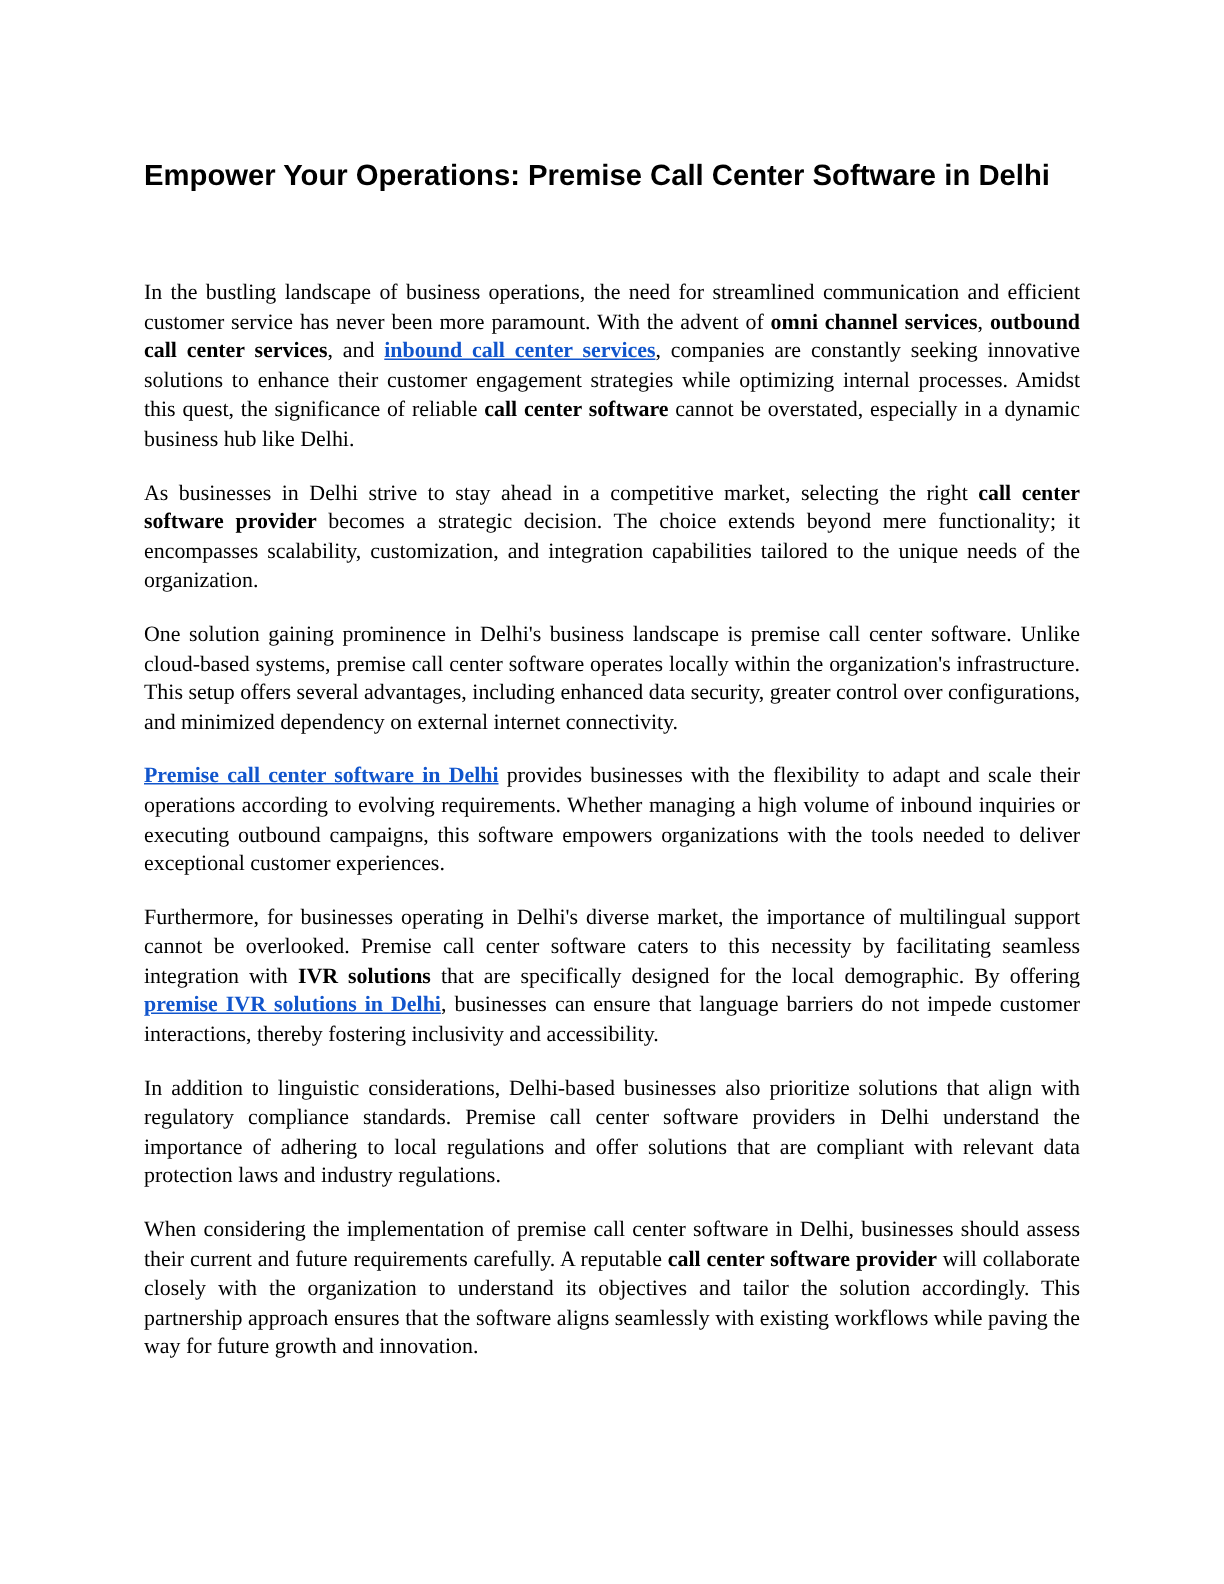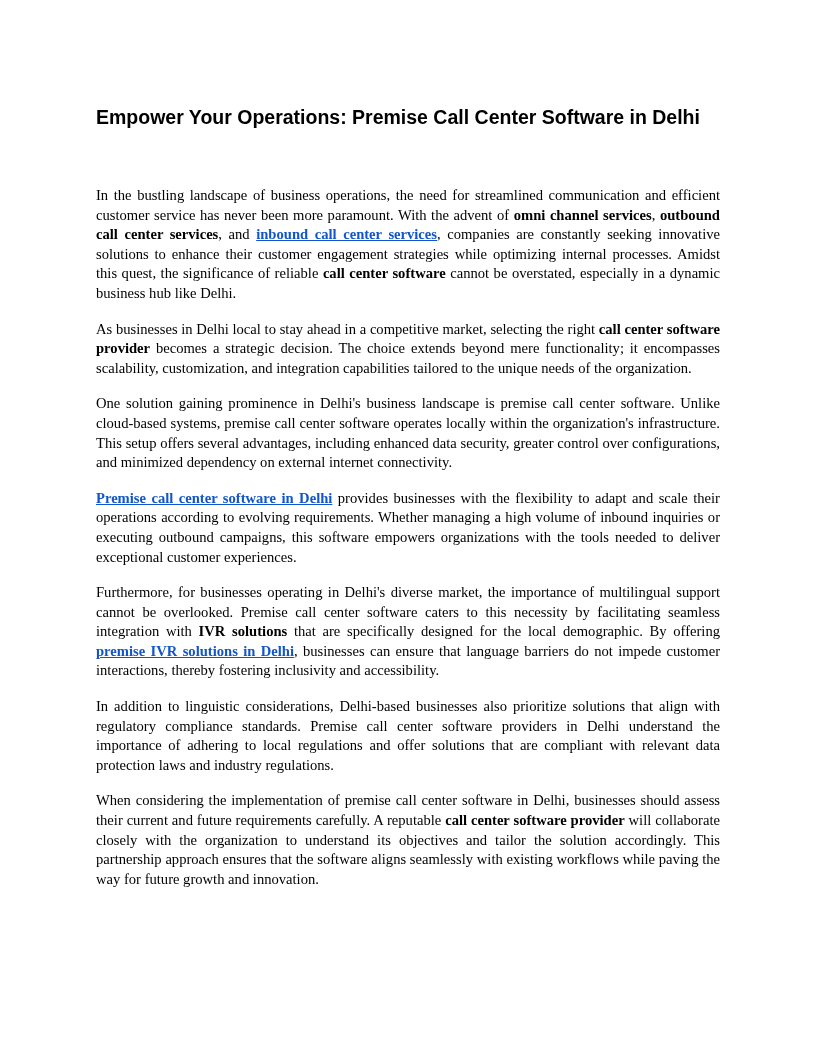--- a/index.html
+++ b/index.html
@@ -47,20 +47,20 @@
     cursor: pointer;
   }
 </style>
 </head>
 <body>
 
 <div class="page">
   <h1 class="doc-title">Empower Your Operations: Premise Call Center Software in Delhi</h1>
   <div class="doc-body">
       <p class="para"><span>In the bustling landscape of business operations, the need for streamlined communication and efficient customer service has never been more paramount. With the advent of </span><strong>omni channel services</strong><span>, </span><strong>outbound call center services</strong><span>, and </span><a class="link" href="#">inbound call center services</a><span>, companies are constantly seeking innovative solutions to enhance their customer engagement strategies while optimizing internal processes. Amidst this quest, the significance of reliable </span><strong>call center software</strong><span> cannot be overstated, especially in a dynamic business hub like Delhi.</span></p>
-      <p class="para"><span>As businesses in Delhi local to stay ahead in a competitive market, selecting the right </span><strong>call center software provider</strong><span> becomes a strategic decision. The choice extends beyond mere functionality; it encompasses scalability, customization, and integration capabilities tailored to the unique needs of the organization.</span></p>
+      <p class="para"><span>As businesses in Delhi strive to stay ahead in a competitive market, selecting the right </span><strong>call center software provider</strong><span> becomes a strategic decision. The choice extends beyond mere functionality; it encompasses scalability, customization, and integration capabilities tailored to the unique needs of the organization.</span></p>
       <p class="para"><span>One solution gaining prominence in Delhi's business landscape is premise call center software. Unlike cloud-based systems, premise call center software operates locally within the organization's infrastructure. This setup offers several advantages, including enhanced data security, greater control over configurations, and minimized dependency on external internet connectivity.</span></p>
       <p class="para"><a class="link" href="#">Premise call center software in Delhi</a><span> provides businesses with the flexibility to adapt and scale their operations according to evolving requirements. Whether managing a high volume of inbound inquiries or executing outbound campaigns, this software empowers organizations with the tools needed to deliver exceptional customer experiences.</span></p>
       <p class="para"><span>Furthermore, for businesses operating in Delhi's diverse market, the importance of multilingual support cannot be overlooked. Premise call center software caters to this necessity by facilitating seamless integration with </span><strong>IVR solutions</strong><span> that are specifically designed for the local demographic. By offering </span><a class="link" href="#">premise IVR solutions in Delhi</a><span>, businesses can ensure that language barriers do not impede customer interactions, thereby fostering inclusivity and accessibility.</span></p>
       <p class="para"><span>In addition to linguistic considerations, Delhi-based businesses also prioritize solutions that align with regulatory compliance standards. Premise call center software providers in Delhi understand the importance of adhering to local regulations and offer solutions that are compliant with relevant data protection laws and industry regulations.</span></p>
       <p class="para"><span>When considering the implementation of premise call center software in Delhi, businesses should assess their current and future requirements carefully. A reputable </span><strong>call center software provider</strong><span> will collaborate closely with the organization to understand its objectives and tailor the solution accordingly. This partnership approach ensures that the software aligns seamlessly with existing workflows while paving the way for future growth and innovation.</span></p>
     </div>
 </div>
 
 </body></html>

